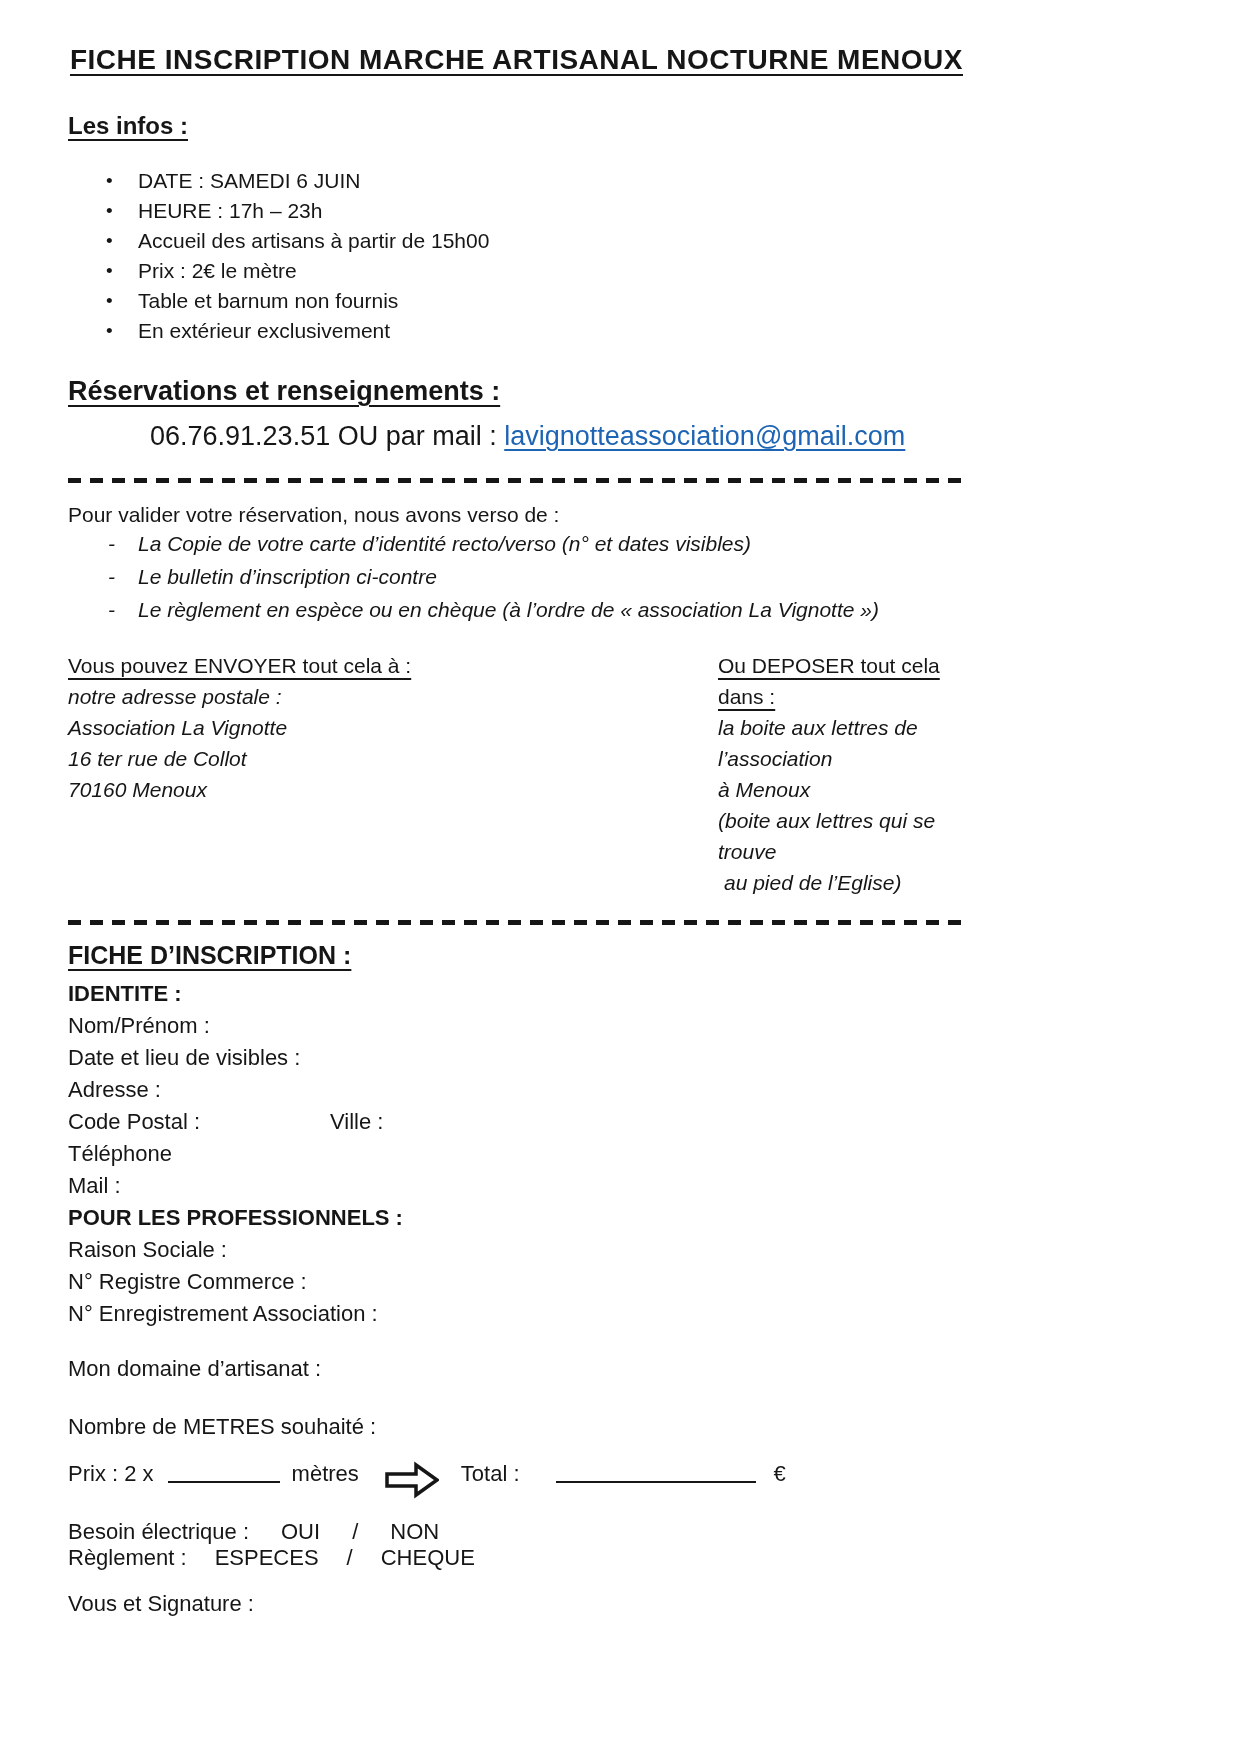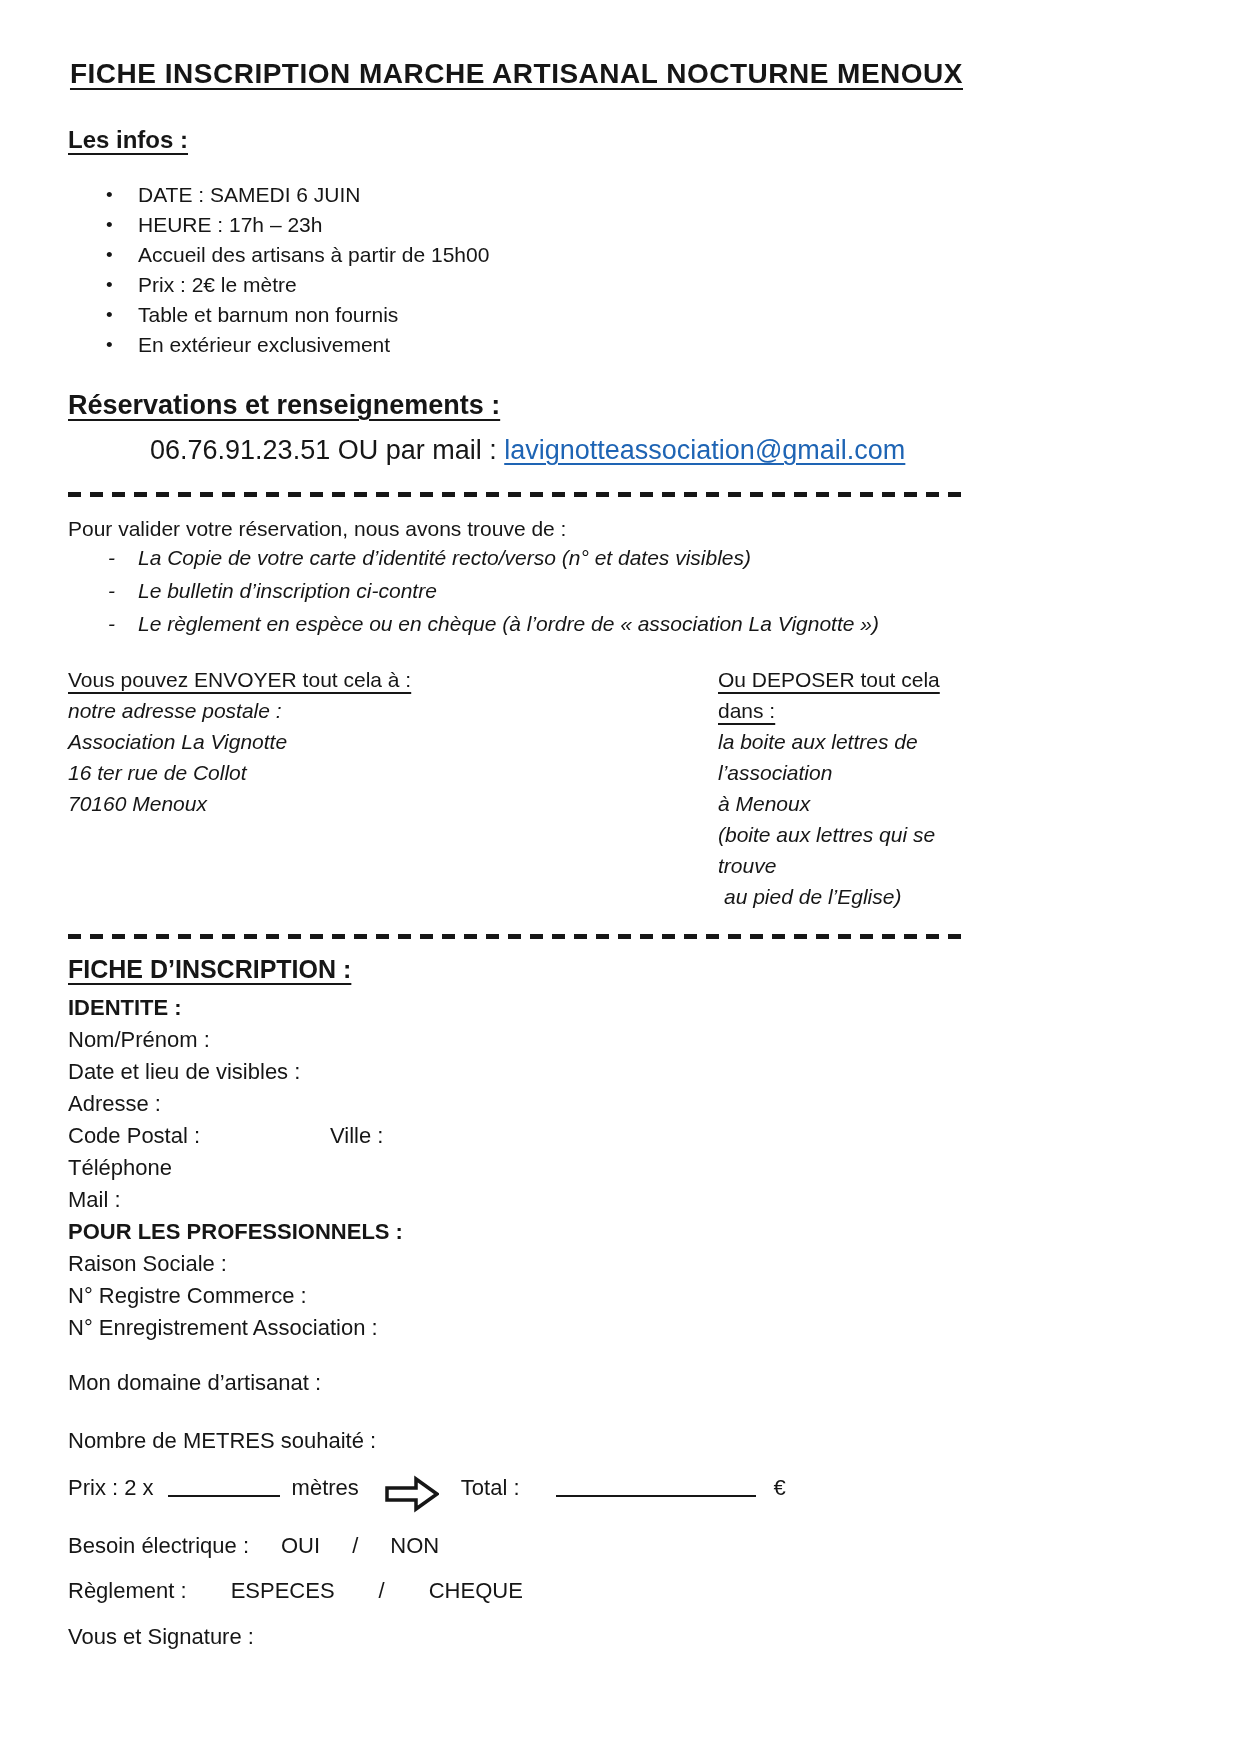--- a/index.html
+++ b/index.html
@@ -4,21 +4,21 @@
 <style>
   * { margin: 0; padding: 0; box-sizing: border-box; }
   html, body { background: #ffffff; }
   .page {
     position: relative;
     width: 1033px;
     height: 1755px;
     background: #ffffff;
     color: #161616;
     font-family: "Liberation Sans", sans-serif;
-    padding: 58px 68px 0 68px;
+    padding: 44px 68px 0 68px;
     overflow: hidden;
   }
   .u { text-decoration: underline; text-decoration-thickness: 2px; text-underline-offset: 5px; }
   .doc-title { text-align: center; font-size: 28px; font-weight: bold; letter-spacing: 0.5px; }
   .h-infos { margin-top: 36px; font-size: 24px; font-weight: bold; }
   ul.infos { margin-top: 26px; list-style: none; font-size: 21px; }
   ul.infos li { position: relative; padding-left: 70px; line-height: 30px; }
   ul.infos li::before { content: "•"; position: absolute; left: 38px; top: 0; font-size: 19px; }
   .h-res { margin-top: 30px; font-size: 27px; font-weight: bold; }
   .phone-line { margin-top: 14px; padding-left: 82px; font-size: 27px; }
@@ -43,21 +43,21 @@
   .metres { margin-top: 32px; font-size: 22px; }
   .prix-row { margin-top: 21px; display: flex; align-items: flex-start; font-size: 22px; }
   .blank { display: inline-block; border-bottom: 2px solid #161616; height: 1.0em; }
   .blank-1 { width: 112px; margin-left: 14px; }
   .metres-word { margin-left: 12px; }
   .arrow-wrap { margin-left: 26px; margin-right: 22px; display: flex; align-items: center; }
   .total-label { }
   .blank-2 { width: 200px; margin-left: 36px; }
   .euro { margin-left: 18px; }
   .choice-row { margin-top: 20px; display: flex; gap: 32px; font-size: 22px; }
-  .reglement-row { margin-top: 19px; display: flex; gap: 44px; font-size: 22px; }
+  .reglement-row { display: flex; gap: 28px; font-size: 22px; }
   .signature { margin-top: 20px; font-size: 22px; }
 </style>
 </head>
 <body>
 
 <div class="page">
 
   <div class="doc-title">
     <span class="u">FICHE INSCRIPTION MARCHE ARTISANAL NOCTURNE MENOUX</span>
   </div>
@@ -78,21 +78,21 @@
   <div class="h-res">
     <span class="u">Réservations et renseignements :</span>
   </div>
 
   <div class="phone-line">
     <span>06.76.91.23.51 OU par mail : </span><a href="#" class="email-link">lavignotteassociation@gmail.com</a>
   </div>
 
   <div class="sep"></div>
 
-  <div class="intro">Pour valider votre réservation, nous avons trouve de :</div>
+  <div class="intro">Pour valider votre réservation, nous avons verso de :</div>
 
   <ul class="dash-list">
     <li>La Copie de votre carte d’identité recto/verso (n° et dates visibles)</li>
     <li>Le bulletin d’inscription ci-contre</li>
     <li>Le règlement en espèce ou en chèque (à l’ordre de « association La Vignotte »)</li>
   </ul>
 
   <div class="columns">
     <div class="col-left">
       <div class="col-head">

